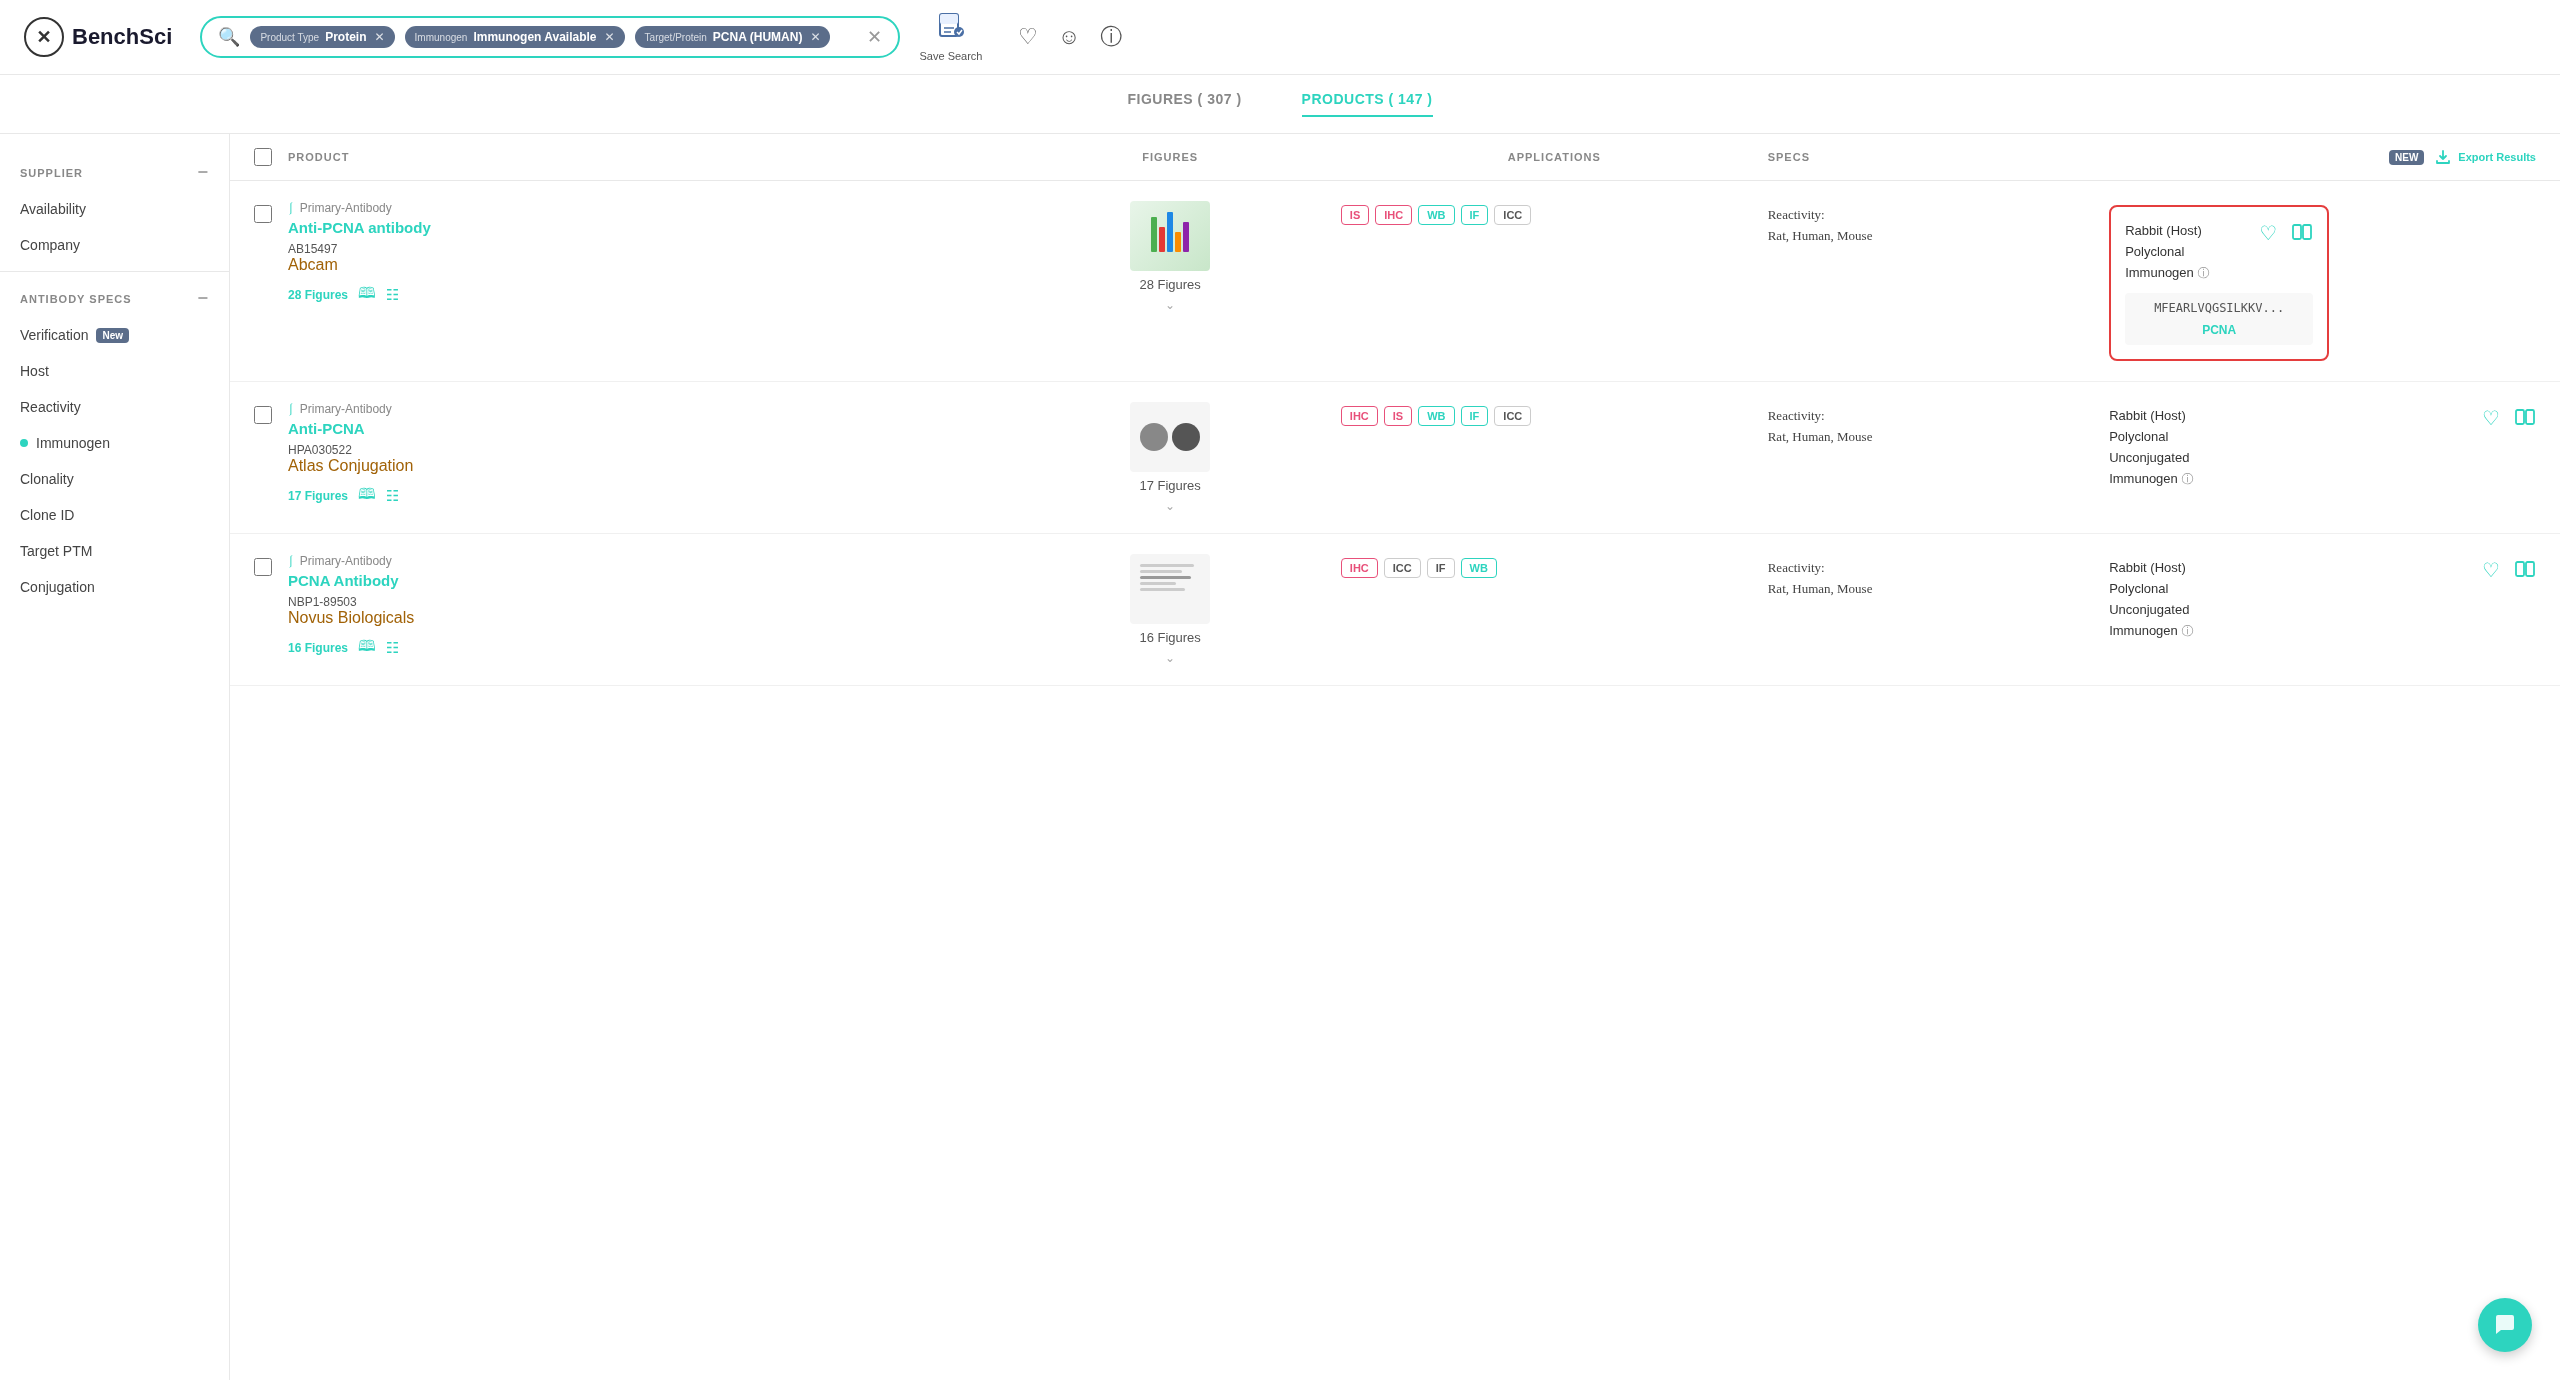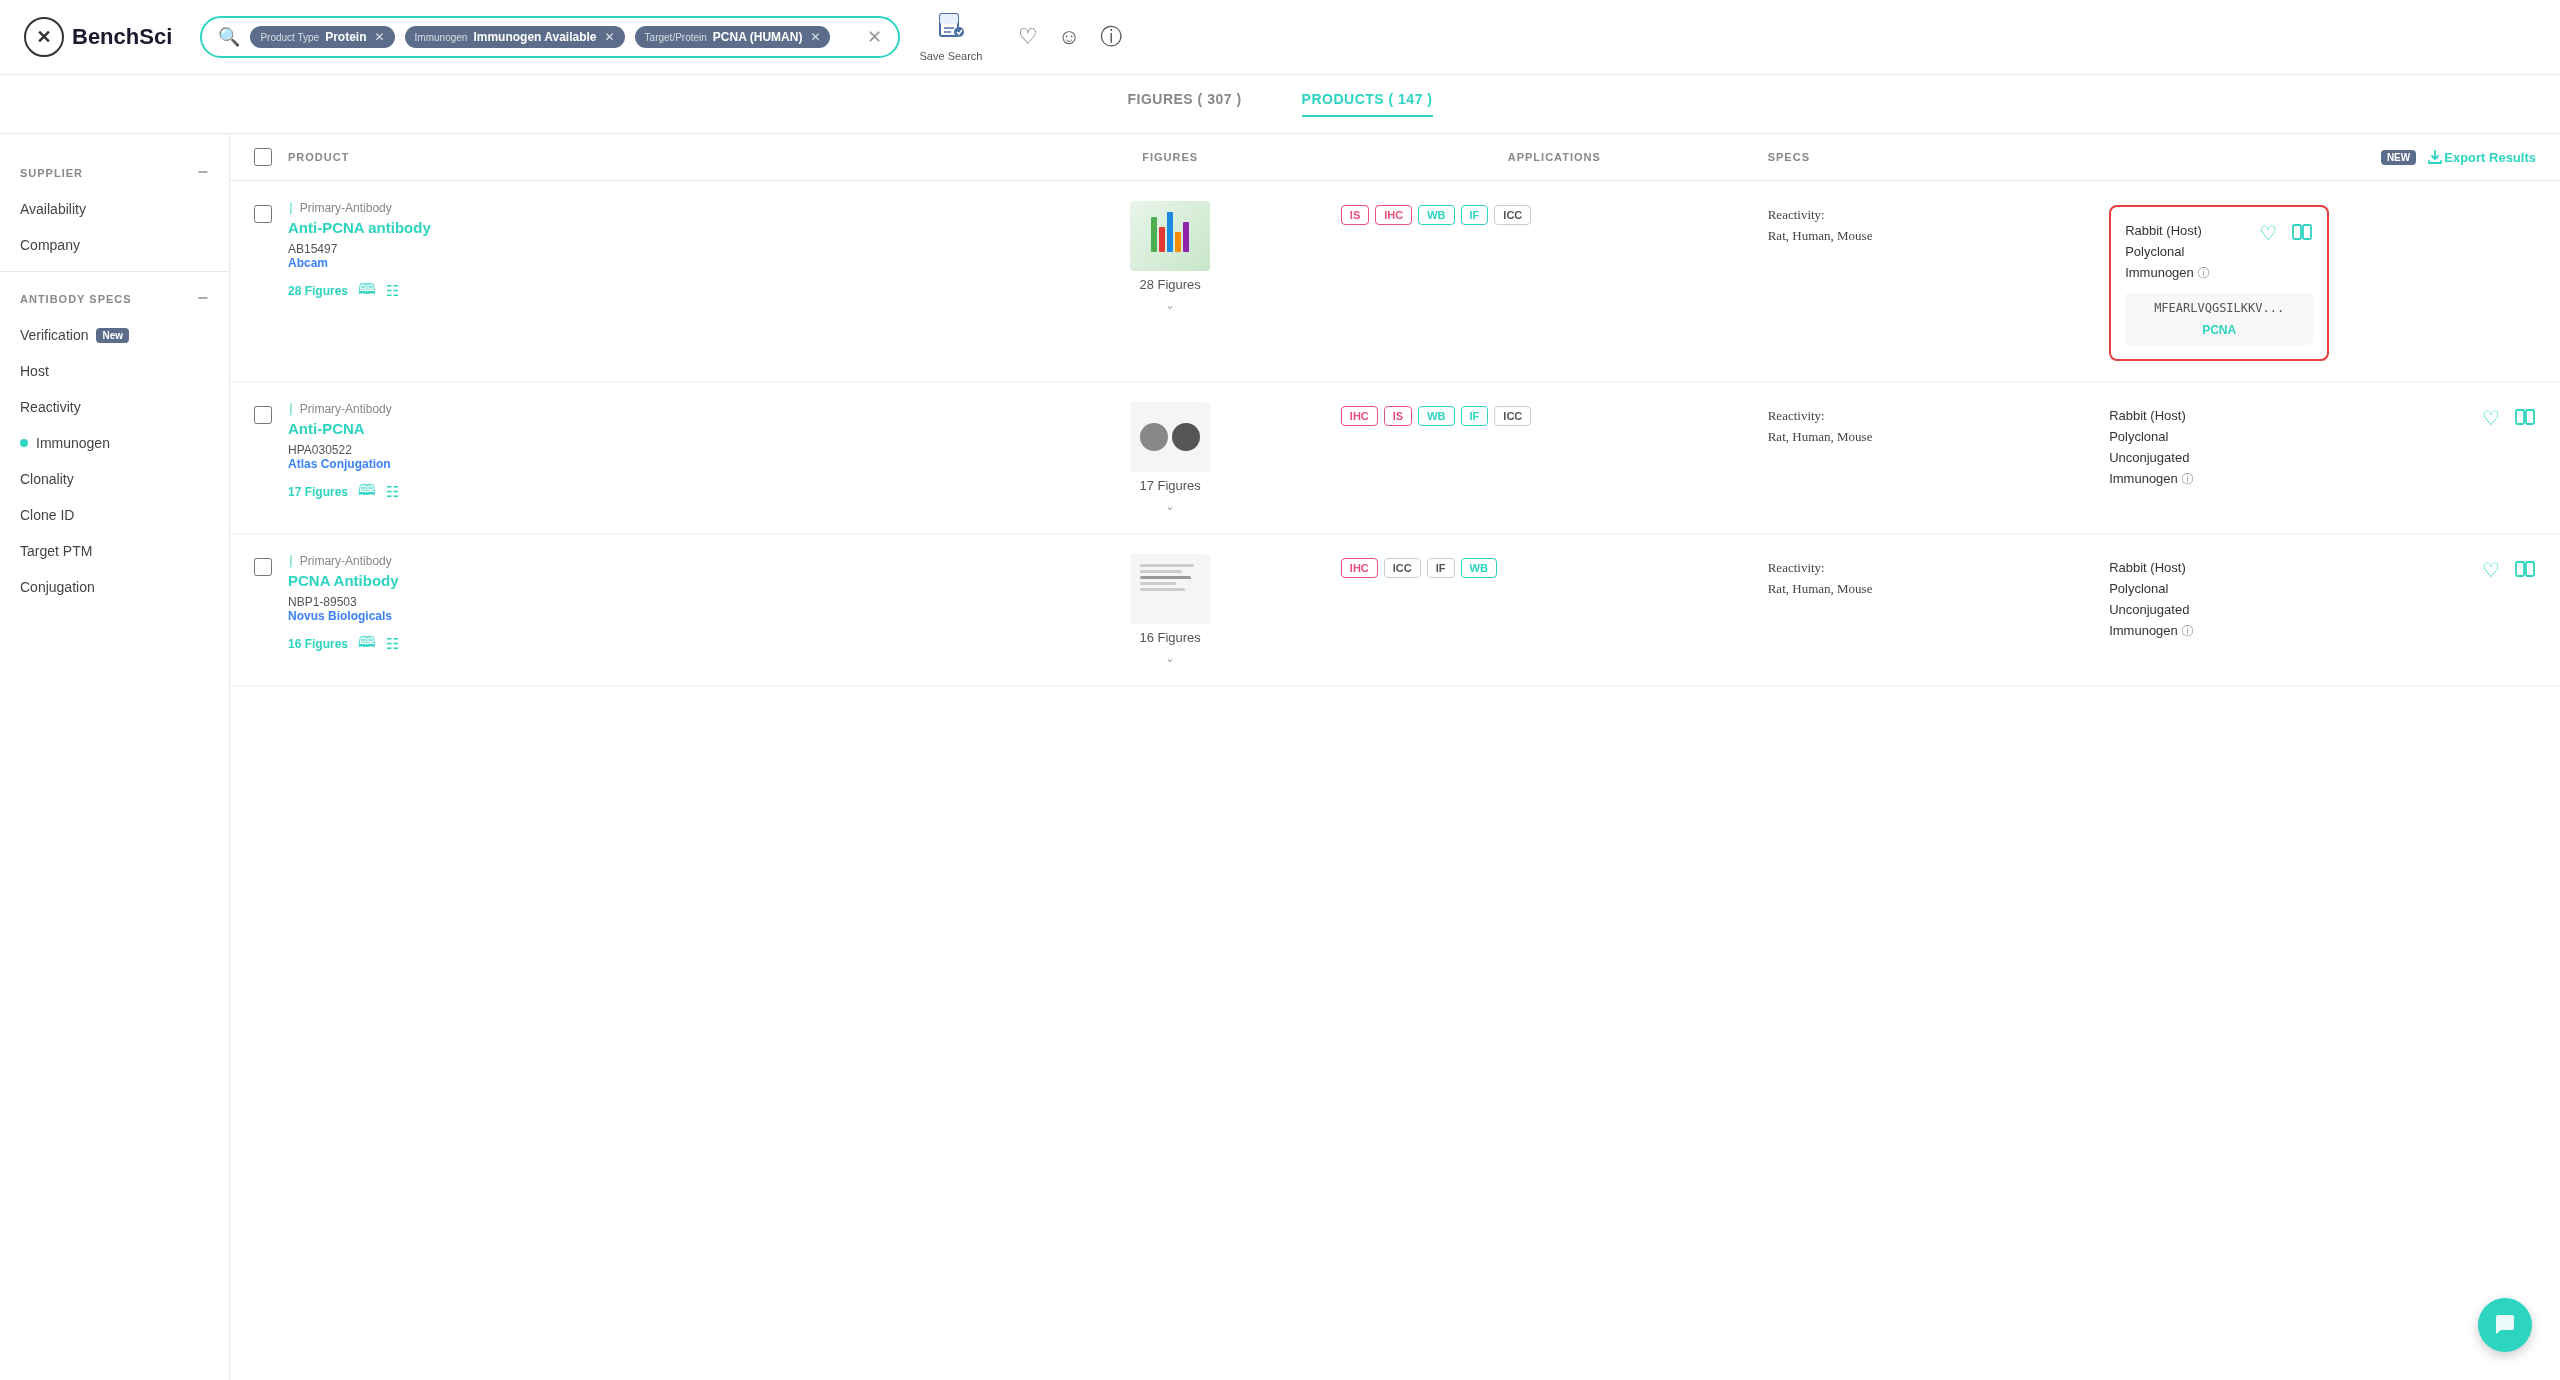--- a/index.html
+++ b/index.html
@@ -125,35 +125,35 @@
       padding: 14px 24px;
       border-bottom: 1px solid #e8e8e8;
     }
     .select-all-cb { margin-right: 16px; width: 18px; height: 18px; cursor: pointer; }
     .col-product { flex: 2.5; font-size: 11px; font-weight: 700; letter-spacing: 1px; color: #888; text-transform: uppercase; }
     .col-figures { flex: 1.2; font-size: 11px; font-weight: 700; letter-spacing: 1px; color: #888; text-transform: uppercase; text-align: center; }
     .col-applications { flex: 1.5; font-size: 11px; font-weight: 700; letter-spacing: 1px; color: #888; text-transform: uppercase; text-align: center; }
     .col-specs { flex: 1.2; font-size: 11px; font-weight: 700; letter-spacing: 1px; color: #888; text-transform: uppercase; }
     .col-actions { flex: 1.5; display: flex; align-items: center; justify-content: flex-end; gap: 10px; }
     .new-badge-header { background: #5b6d8a; color: #fff; border-radius: 4px; padding: 2px 6px; font-size: 10px; font-weight: 700; }
-    .export-btn { display: flex; align-items: center; color: #2dd4bf; font-weight: 600; font-size: 13px; cursor: pointer; background: none; border: none; }
+    .export-btn { display: flex; align-items: center; gap: 6px; color: #2dd4bf; font-weight: 600; font-size: 11px; cursor: pointer; background: none; border: none; }
 
     
     .product-row {
       display: flex; align-items: flex-start;
       padding: 20px 24px;
       border-bottom: 1px solid #f0f0f0;
       gap: 0;
     }
     .row-cb { margin-right: 16px; margin-top: 4px; width: 18px; height: 18px; cursor: pointer; flex-shrink: 0; }
     .row-product { flex: 2.5; }
     .product-type { font-size: 12px; color: #888; display: flex; align-items: center; gap: 6px; margin-bottom: 4px; }
     .product-name { color: #2dd4bf; font-size: 15px; font-weight: 600; margin-bottom: 6px; cursor: pointer; }
     .product-id { font-size: 12px; color: #555; }
-    .product-company { font-size: 12px; color: #3b82f6; margin-bottom: 8px; font-weight: bold; }
+    .product-company { font-size: 16px; color: #a16207; margin-bottom: 8px; }
     .product-footer { display: flex; align-items: center; gap: 10px; }
     .figures-link { color: #2dd4bf; font-size: 12px; font-weight: 600; cursor: pointer; }
     .icon-small { font-size: 15px; color: #2dd4bf; cursor: pointer; }
 
     .row-figures { flex: 1.2; display: flex; flex-direction: column; align-items: center; gap: 6px; }
     .figure-thumb {
       width: 80px; height: 70px; background: #f0f0f0;
       border-radius: 4px; overflow: hidden;
       display: flex; align-items: center; justify-content: center;
     }

